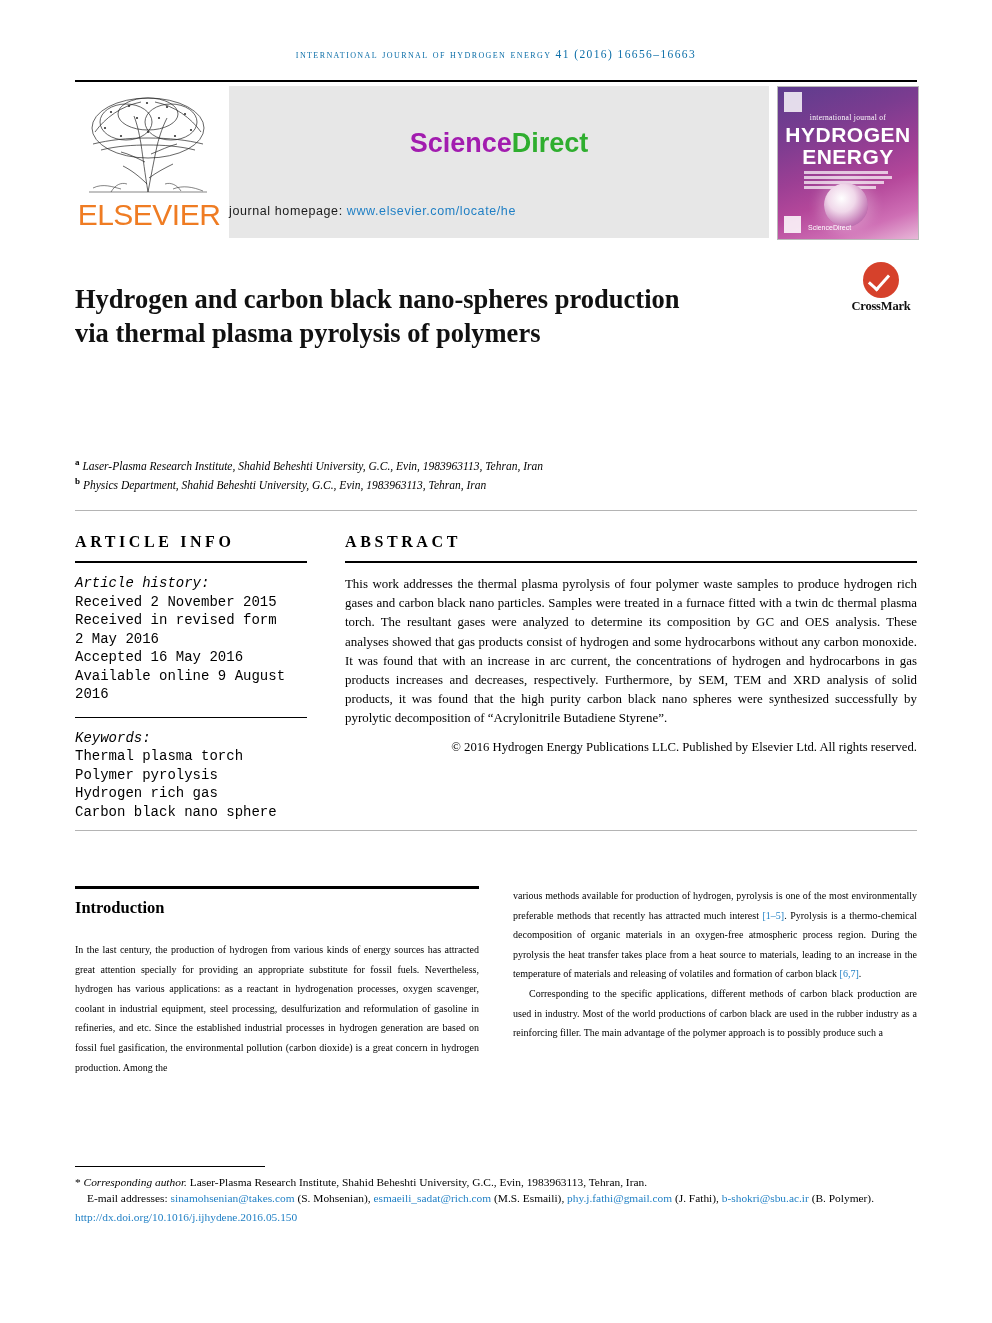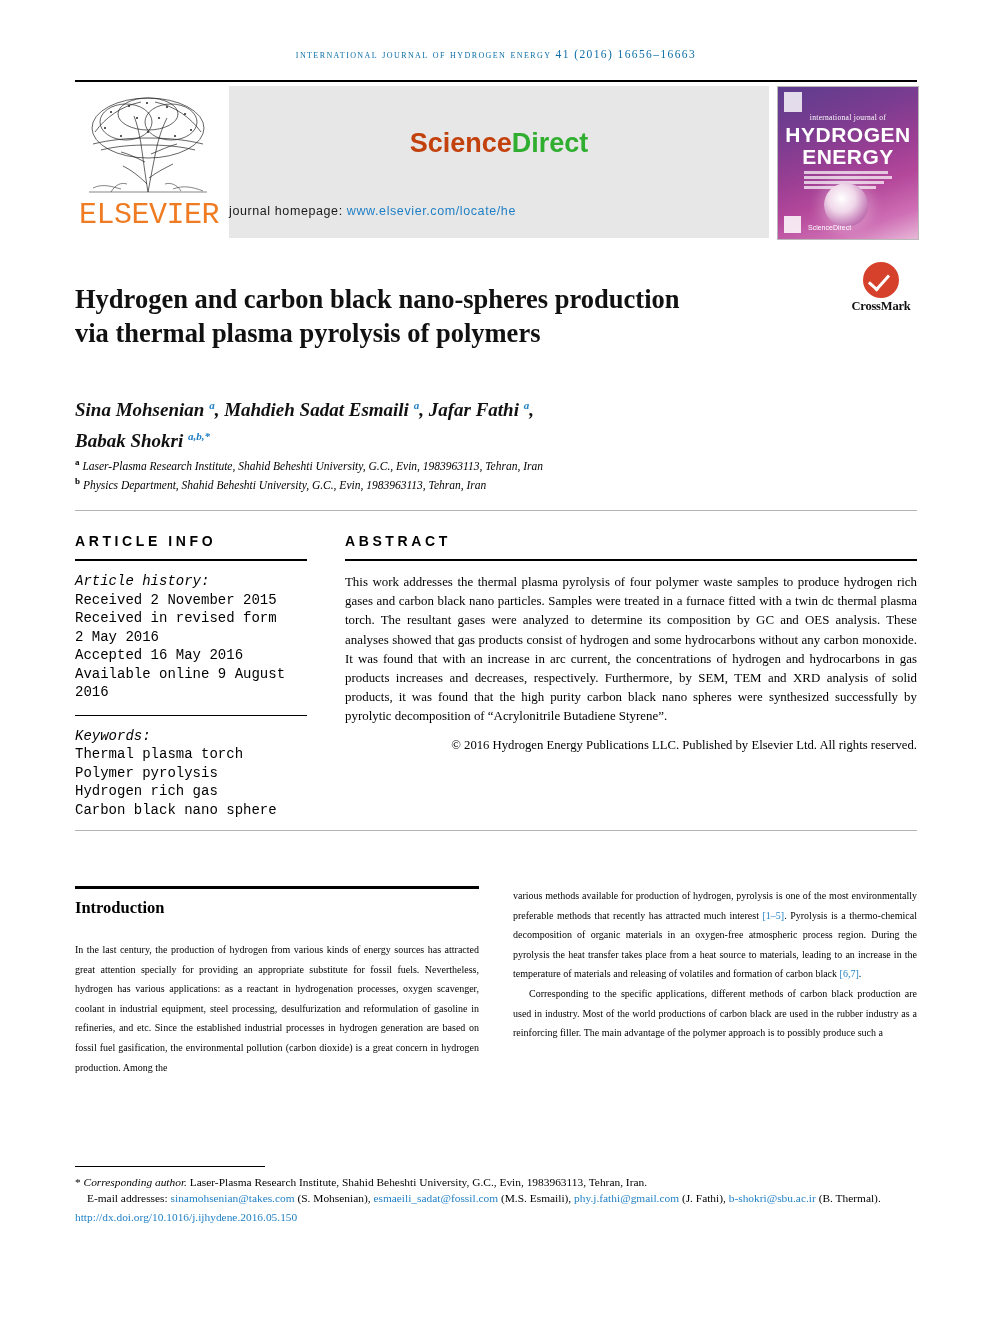--- a/index.html
+++ b/index.html
@@ -59,21 +59,21 @@
     width: 146px;
     height: 152px;
     background: #fff;
   }
   .tree-svg { position: absolute; left: 6px; top: 2px; }
   .elsevier-word {
     position: absolute;
     left: 1px; top: 112px;
     width: 146px;
     text-align: center;
-    font-family: Liberation Mono, monospace;
+    font-family: Liberation Sans, sans-serif;
     font-size: 30px;
     letter-spacing: -0.5px;
     color: #ef7c23;
     font-weight: 400;
   }
   .sd-box {
     position: absolute;
     left: 154px; top: 0;
     width: 540px;
     height: 152px;
@@ -91,21 +91,21 @@
   .sd-avail .lnk { color: #1f7fc4; }
   .sd-logo {
     position: absolute;
     left: 0; top: 42px;
     width: 540px;
     text-align: center;
     font-family: "Liberation Sans", sans-serif;
     font-size: 27px;
     font-weight: bold;
   }
-  .sd-logo .sci { color: #c2410c; }
+  .sd-logo .sci { color: #a21caf; }
   .sd-logo .direct { color: #2fae2f; }
   .sd-home {
     position: absolute;
     left: 0; top: 118px;
     width: 540px;
     text-align: left;
     font-family: "Liberation Sans", sans-serif;
     font-size: 12.5px;
     letter-spacing: 0.6px;
     color: #1a1a1a;
@@ -228,22 +228,22 @@
     position: absolute;
     left: 75px;
     width: 842px;
     height: 1px;
     background: #b4b4b4;
   }
   .hr-a { top: 510px; }
   .hr-b { top: 830px; }
 
   .sec-head {
-    font-family: Liberation Sans, sans-serif;
-    font-size: 14px;
+    font-family: Liberation Serif, serif;
+    font-size: 16px;
     letter-spacing: 3.6px;
     font-weight: 600;
   }
   .info-col {
     position: absolute;
     left: 75px; top: 533px;
     width: 232px;
   }
   .info-col .rule {
     height: 2px; background: #000; margin: 10px 0 11px 0;
@@ -415,24 +415,20 @@
     </div>
   </div>
 
   <h1 class="title">Hydrogen and carbon black nano-spheres production via thermal plasma pyrolysis of polymers</h1>
 
   <div class="crossmark">
     <div class="cm-ico"></div>
     <div class="cm-txt">CrossMark</div>
   </div>
 
-  <div class="authors">
-    <span>Sina Mohsenian </span><sup>a</sup><span>, Mahdieh Sadat Esmaili </span><sup>a</sup><span>, Jafar Fathi </span><sup>a</sup><span>,</span><br>
-    <span>Babak Shokri </span><sup>a,b,*</sup>
-  </div>
 
   <div class="affils">
     <div><sup>a</sup><span> Laser-Plasma Research Institute, Shahid Beheshti University, G.C., Evin, 1983963113, Tehran, Iran</span></div>
     <div><sup>b</sup><span> Physics Department, Shahid Beheshti University, G.C., Evin, 1983963113, Tehran, Iran</span></div>
   </div>
 
   <div class="hr-wide hr-a"></div>
   <div class="hr-wide hr-b"></div>
 
   <div class="info-col">
@@ -478,23 +474,23 @@
   <div class="foot-rule"></div>
   <div class="footer">
     <div class="corr">
       <span>*</span>
       <i>Corresponding author.</i><span> Laser-Plasma Research Institute, Shahid Beheshti University, G.C., Evin, 1983963113, Tehran, Iran.</span>
     </div>
     <div class="emails">
       <span>E-mail addresses:</span>
       <span class="lnk">sinamohsenian@takes.com</span>
       <span>(S. Mohsenian)</span>,
-      <span class="lnk">esmaeili_sadat@fossil.com</span>
+      <span class="lnk">esmaeili_sadat@rich.com</span>
       <span>(M.S. Esmaili)</span>,
       <span class="lnk">phy.j.fathi@gmail.com</span>
       <span>(J. Fathi)</span>,
       <span class="lnk">b-shokri@sbu.ac.ir</span>
-      <span>(B. Thermal)</span>.
+      <span>(B. Polymer)</span>.
     </div>
     <div class="doi">http://dx.doi.org/10.1016/j.ijhydene.2016.05.150</div>
   </div>
 
 </div>
 
 </body></html>

